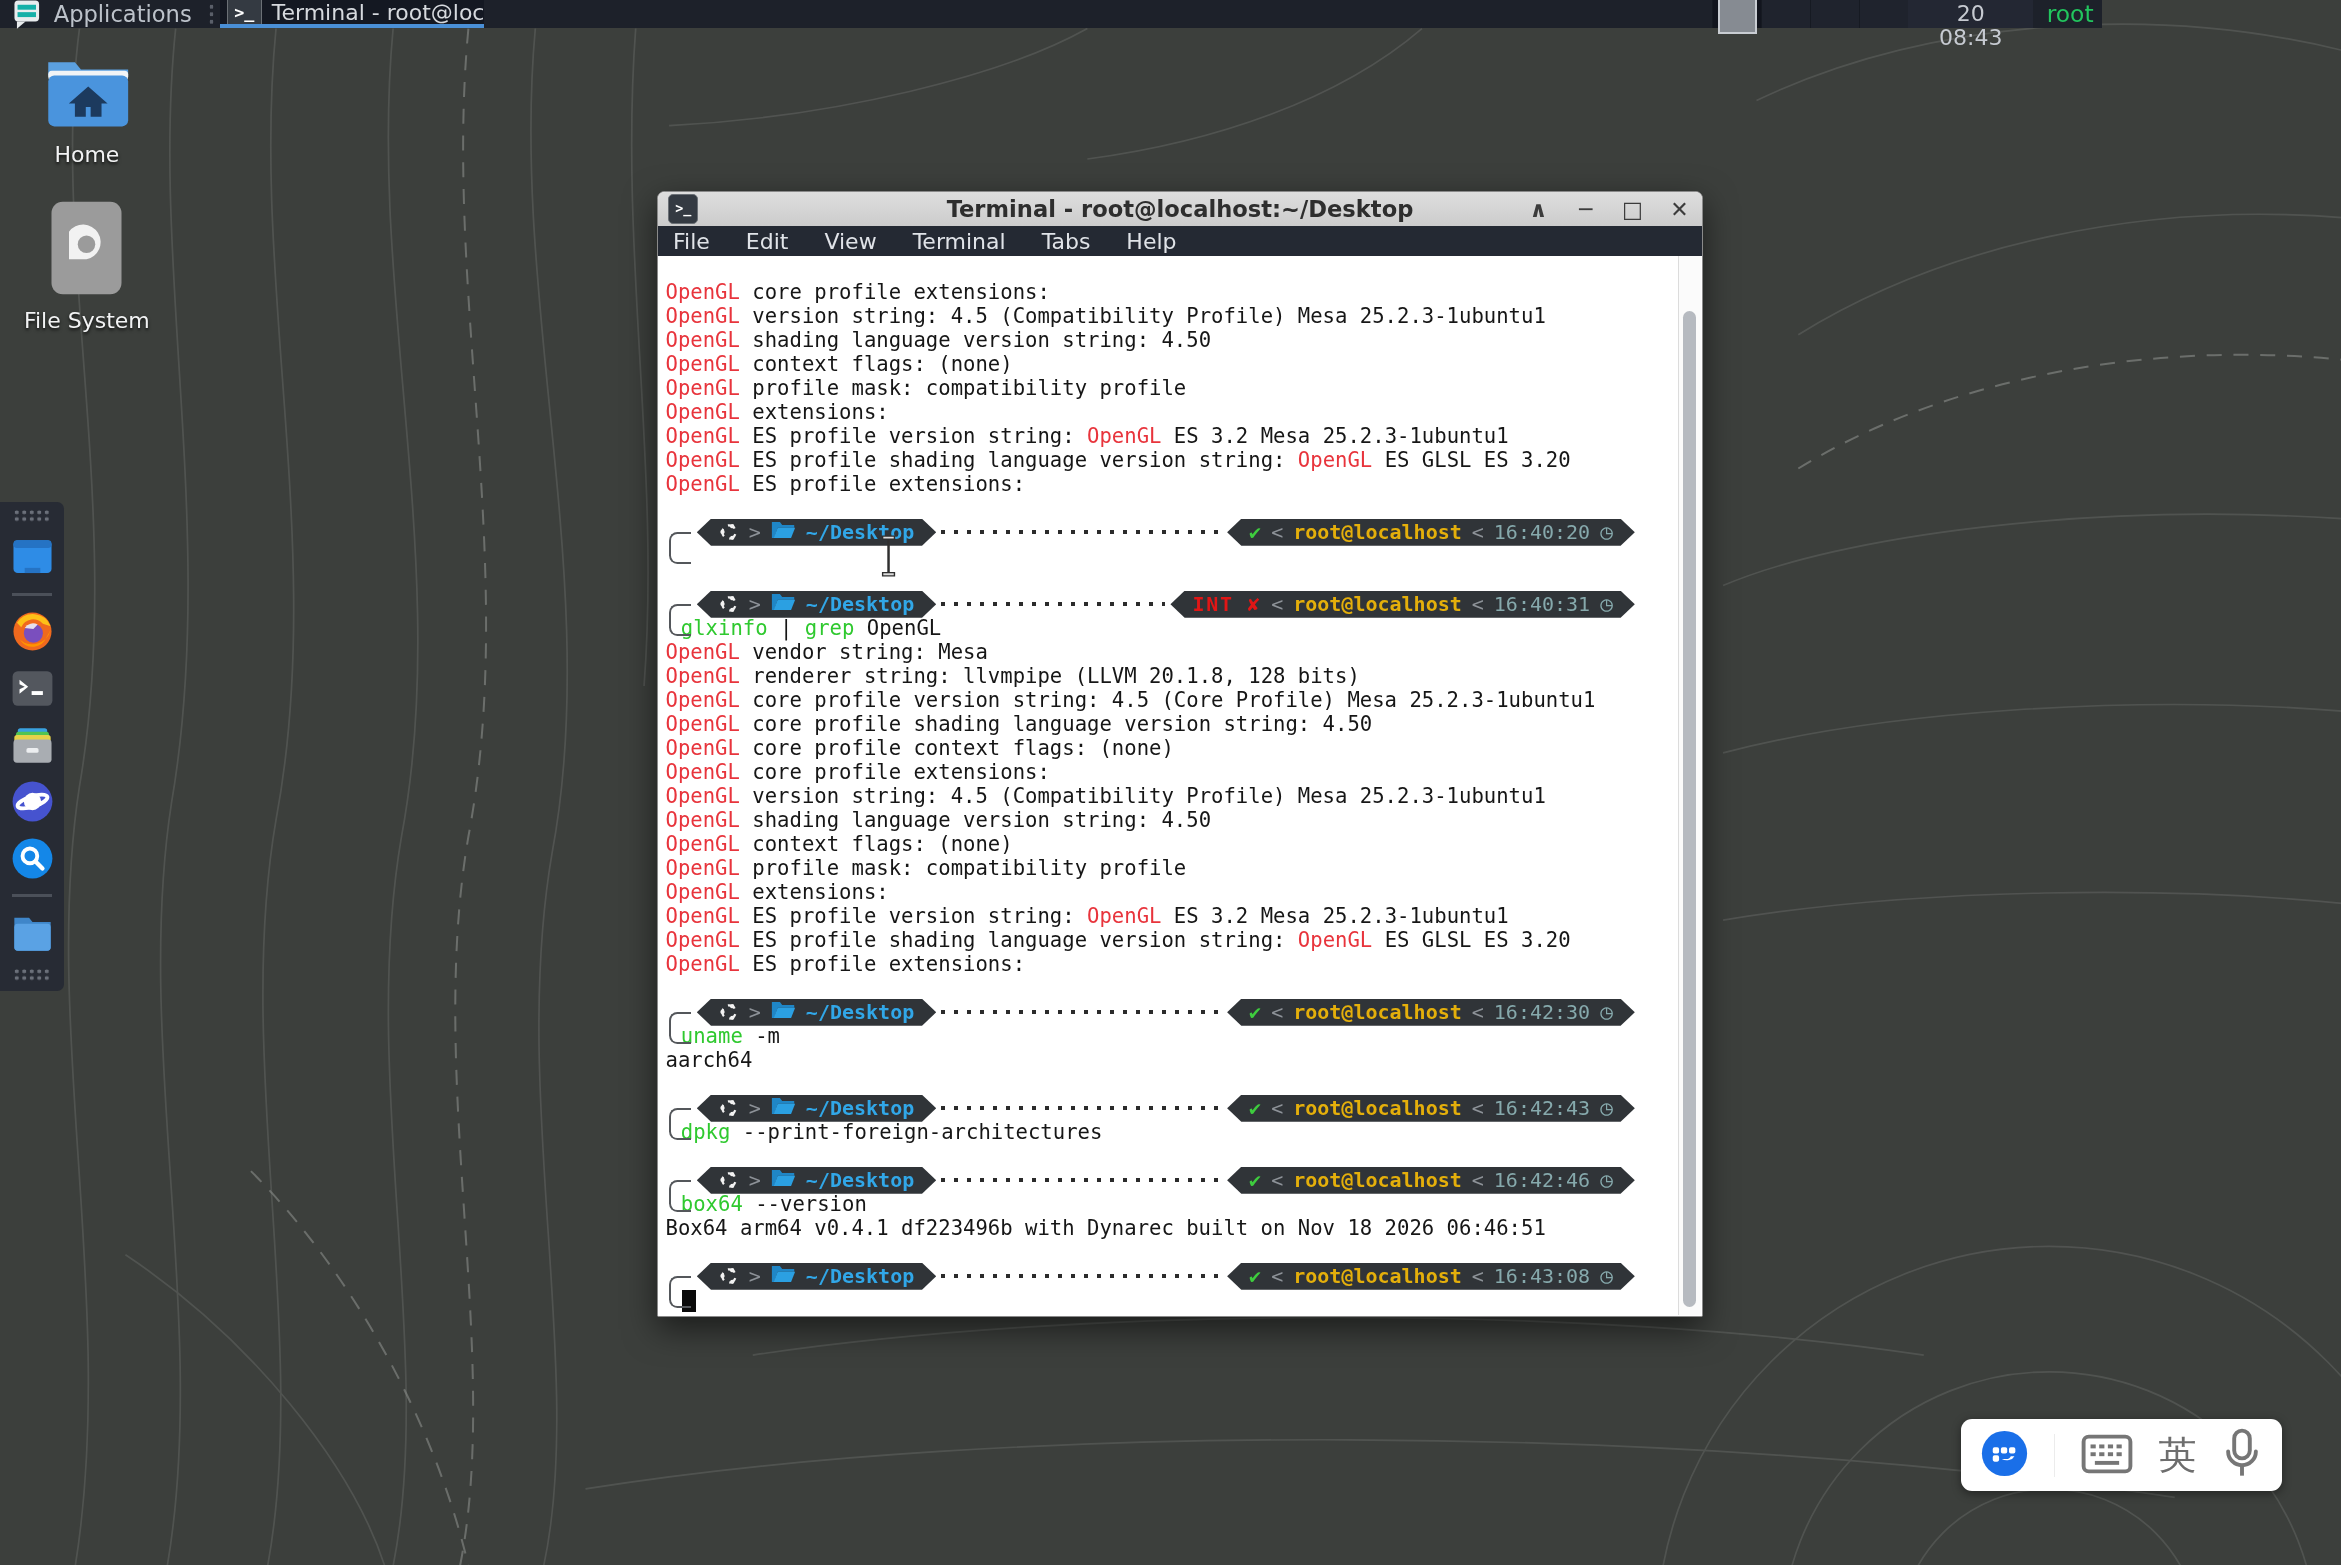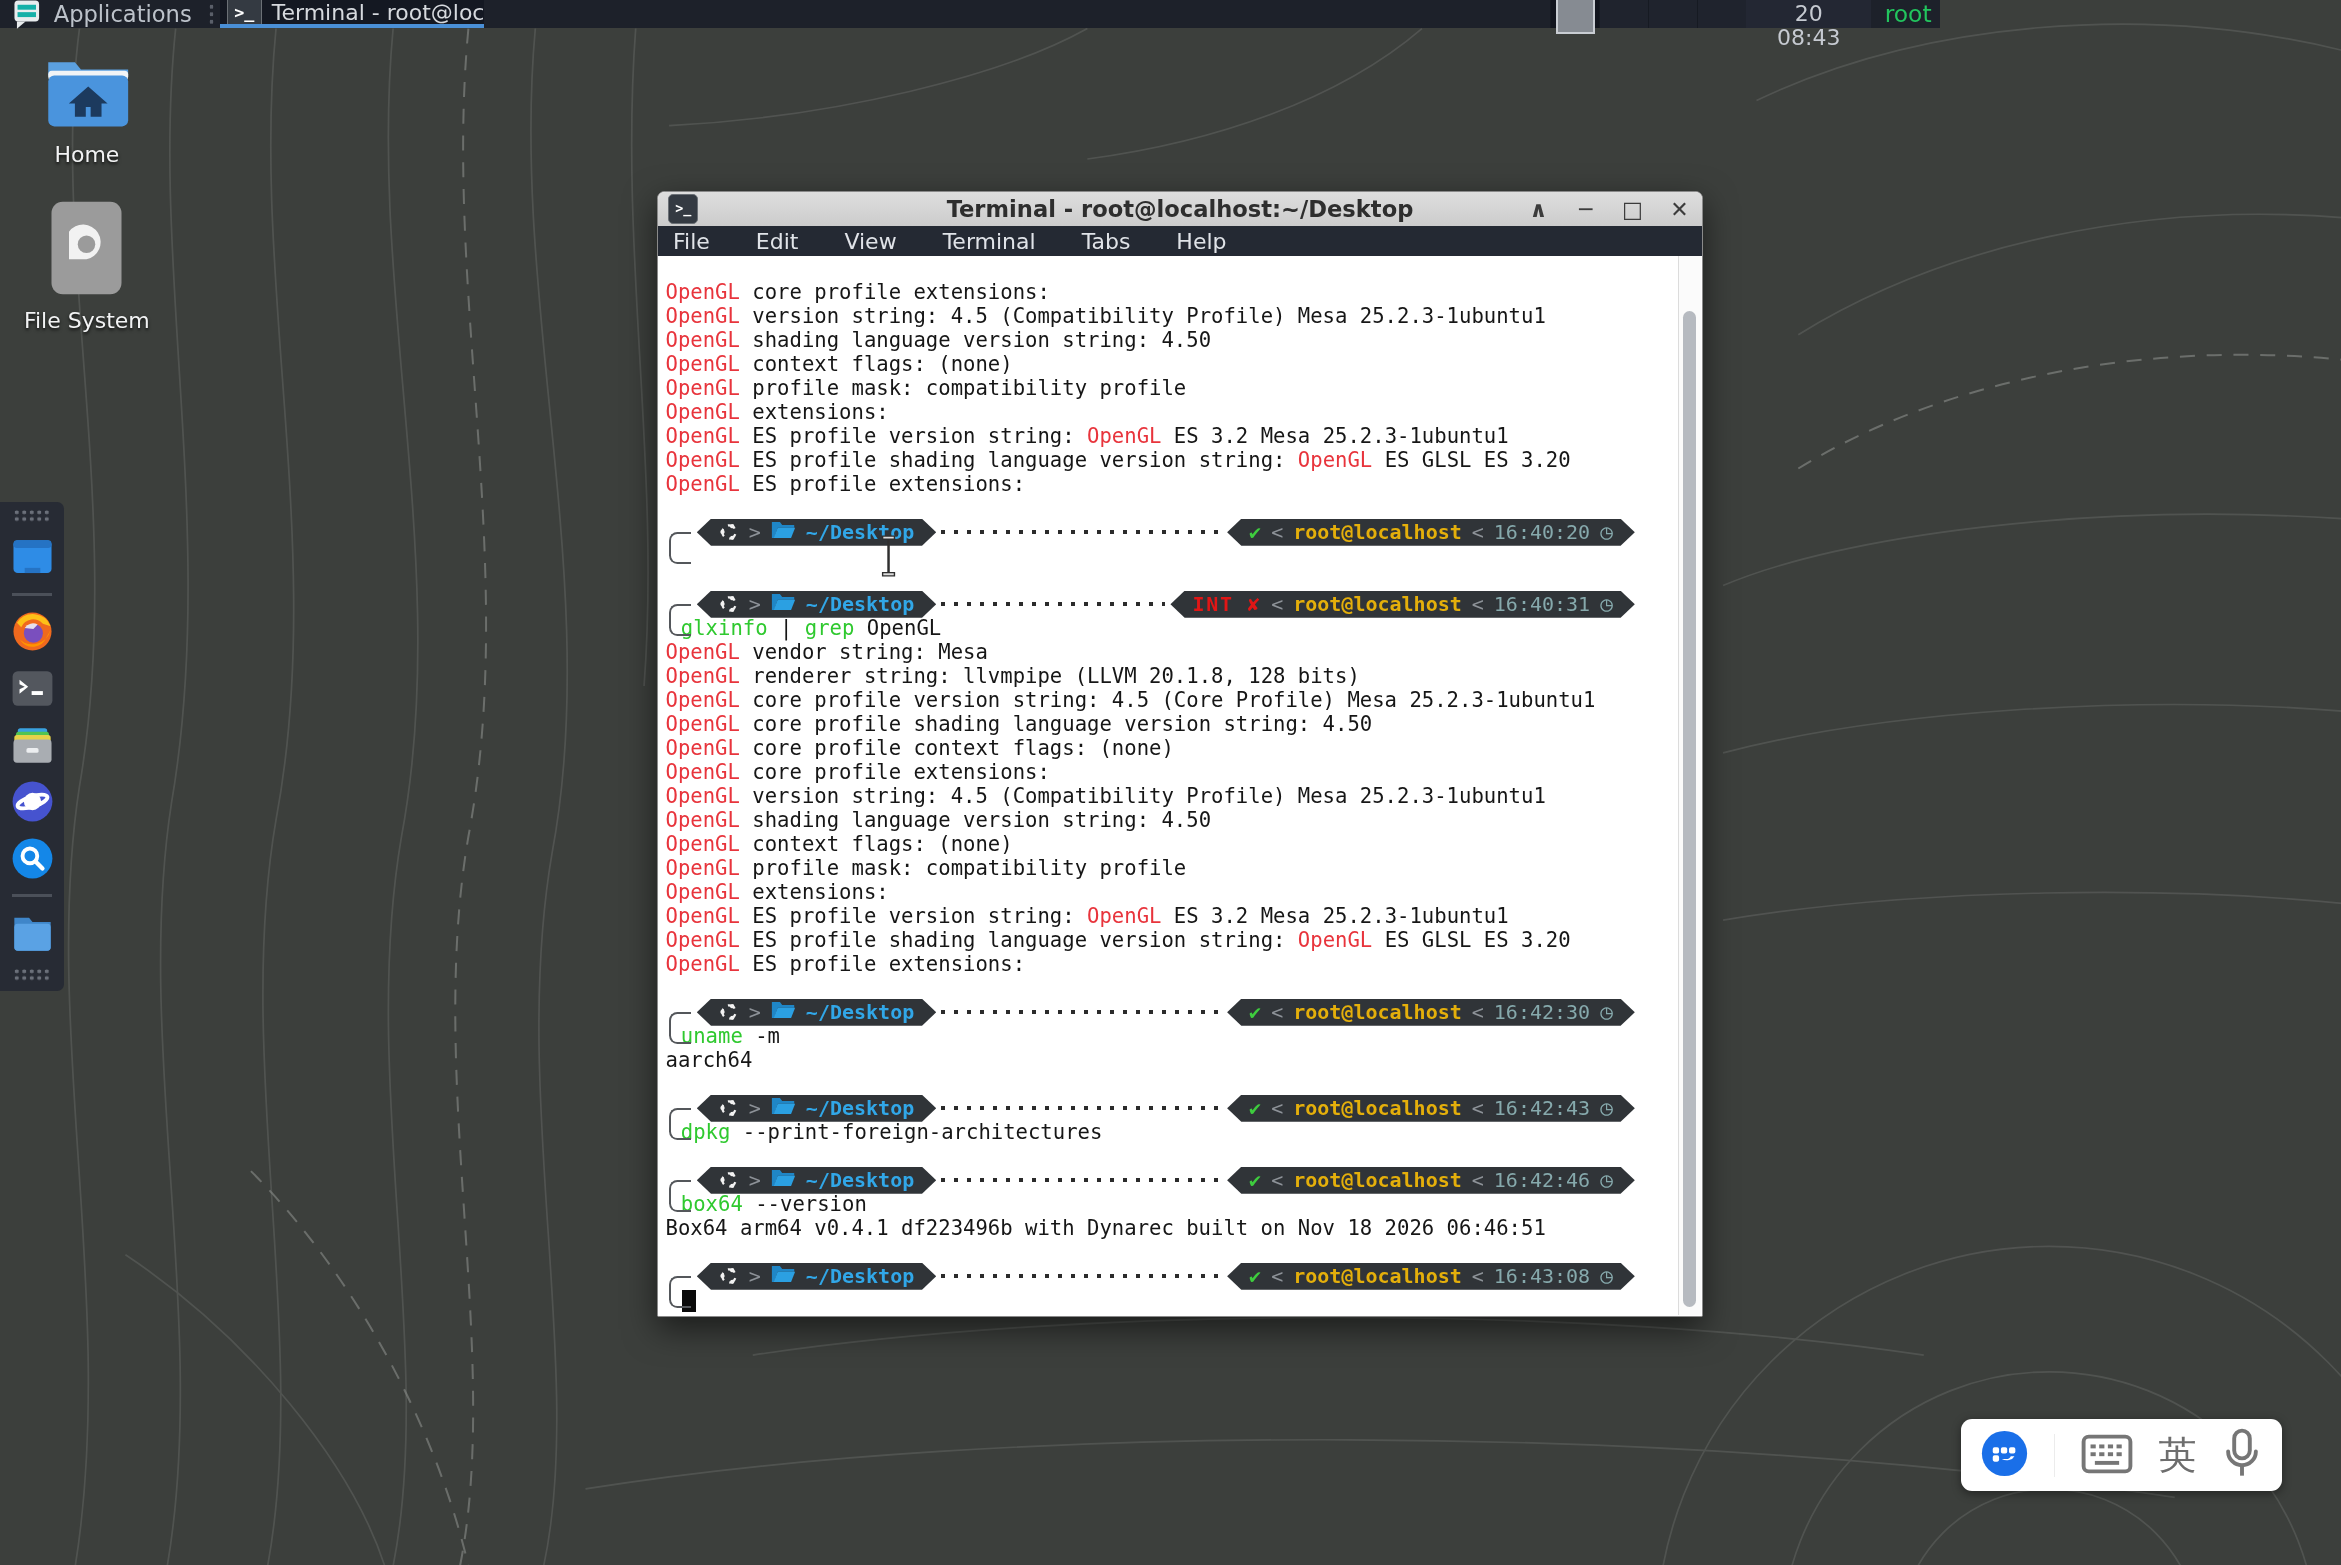--- a/index.html
+++ b/index.html
@@ -3,21 +3,21 @@
 <meta charset="utf-8">
 <style>
   html,body{margin:0;padding:0;background:#3c3f3c;width:2342px;height:1566px;overflow:hidden;
     font-family:"DejaVu Sans","Liberation Sans",sans-serif;}
   
   #desktop{position:absolute;inset:0;}
   #contours{position:absolute;inset:0;}
   .dicon{position:absolute;width:147px;text-align:center;}
   .dicon .lbl{margin-top:8.4px;color:#f2f3f4;font-size:22px;text-shadow:0 1.7px 3.3px rgba(0,0,0,.8);}
   
-  #topbar{position:absolute;left:0;top:0;width:1940px;height:28.4px;background:#1d212a;display:flex;align-items:stretch;z-index:50;}
+  #topbar{position:absolute;left:0;top:0;width:2102px;height:28.4px;background:#1d212a;display:flex;align-items:stretch;z-index:50;}
   #appsbtn{display:flex;align-items:center;gap:10px;padding:0 11.7px;color:#bcc2ca;font-size:22.6px;}
   .grip-v{width:6.7px;margin:3.3px 5px;background:radial-gradient(#5a5f69 1.7px,transparent 2px);background-size:6.7px 7.5px;}
   #taskbtn{display:flex;align-items:center;gap:10px;width:251px;padding:0 6.7px;background:#141822;border-bottom:4.2px solid #4a8fd6;color:#d6d9de;font-size:22px;white-space:nowrap;overflow:hidden;}
   .termmini{width:33px;height:33px;background:#343a42;border:1.7px solid #6b7076;border-radius:5px;color:#fff;
     font-family:"DejaVu Sans Mono",monospace;font-size:16.7px;font-weight:bold;display:flex;align-items:center;justify-content:center;flex:0 0 auto;}
   #tb-right{margin-left:auto;display:flex;align-items:stretch;}
   .pager{display:flex;}
   .pcell{width:48px;border-left:1.7px solid #161a22;background:#1f232d;display:flex;align-items:center;justify-content:center;}
   .pcell.active{background:#12151e;}
   .pcell.active .ws{width:35px;height:35px;background:#868b92;border:2.5px solid #c9cdd3;}
@@ -30,21 +30,21 @@
   .dockitem{width:45px;height:45px;margin:5.9px 0;display:flex;align-items:center;justify-content:center;}
   .dsep{width:40px;height:2.5px;background:#4b5059;margin:7.5px 0;}
   
   #win{position:absolute;left:657px;top:191px;width:1044px;height:1124px;border:0.8px solid #8a8a8a;border-radius:7.5px 7.5px 1.7px 1.7px;
     box-shadow:0 11.7px 33px rgba(0,0,0,.55);background:#fff;z-index:60;}
   #titlebar{position:absolute;left:0;top:0;right:0;height:34px;background:linear-gradient(#dedede,#cccccc);
     border-radius:6.7px 6.7px 0 0;display:flex;align-items:center;padding:0 10px;}
   #wtitle{position:absolute;left:0;right:0;text-align:center;font-weight:bold;font-size:22.6px;color:#2e2e2e;}
   #wbtns{margin-left:auto;display:flex;gap:22px;z-index:2;color:#3c3c3c;font-size:22px;font-weight:bold;}
   #wbtns span{width:25px;text-align:center;cursor:default;}
-  #menubar{position:absolute;left:0;top:34px;right:0;height:30px;background:#242933;display:flex;align-items:center;gap:16px;}
+  #menubar{position:absolute;left:0;top:34px;right:0;height:30px;background:#242933;display:flex;align-items:center;gap:6px;}
   .mitem{color:#e0e3e8;font-size:22px;padding:0 15px;}
   #tbody{position:absolute;left:0.8px;right:0.8px;top:64px;bottom:0.8px;background:#fff;overflow:hidden;
     font-family:"DejaVu Sans Mono","Liberation Mono",monospace;font-size:20.6px;}
   #scroll{position:absolute;right:0;top:0;bottom:0;width:22.6px;background:#fbfbfb;border-left:0.8px solid #dcdcdc;}
   #thumb{position:absolute;left:4.2px;width:13.4px;top:55px;bottom:8.4px;background:#b6bac0;border-radius:7.5px;}
   #lines{position:absolute;left:0;top:3.3px;right:23.4px;margin-top:21px;}
   .line{height:24px;line-height:24px;white-space:pre;}
   .out{padding-left:6.7px;}
   .cmd{padding-left:22px;}
   .c-fg{color:#161616;} .c-red{color:#e8343c;} .c-green{color:#2fc92f;}

